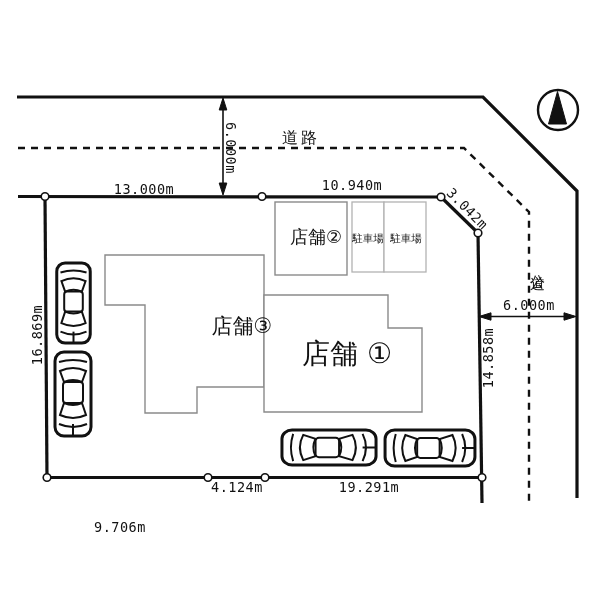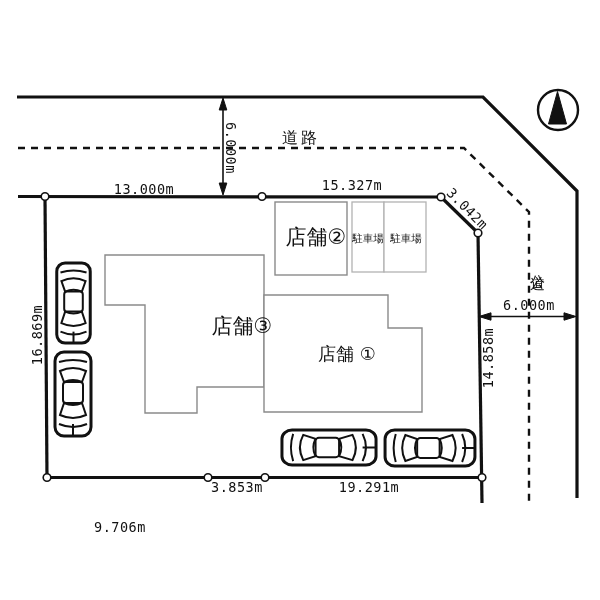--- a/index.html
+++ b/index.html
@@ -101,41 +101,41 @@
       <polygon points="557.5,91.5 548.5,124 566.5,124" fill="#111" stroke="#111" stroke-width="1"></polygon>
     </g>
   </svg>
 
   <div class="lbl jp" style="left:301px;top:138px;font-size:16px;letter-spacing:3px;">道路</div>
 
   <div class="lbl dim rot90" style="left:230px;top:148px;">6.000m</div>
 
   <div class="lbl dim" style="left:144px;top:190px;">13.000m</div>
 
-  <div class="lbl dim" style="left:352px;top:186px;">15.327m</div>
+  <div class="lbl dim" style="left:352px;top:186px;">10.940m</div>
 
   <div class="lbl dim rot45" style="left:467px;top:209px;">3.042m</div>
 
   <div class="lbl jp vert" style="left:537px;top:264px;font-size:15px;">公道</div>
 
   <div class="lbl dim" style="left:529px;top:306px;">6.000m</div>
 
   <div class="lbl dim rotm90" style="left:489px;top:358px;">14.858m</div>
 
   <div class="lbl dim rotm90" style="left:38px;top:335px;">16.869m</div>
 
   <div class="lbl dim" style="left:120px;top:488px;margin-top:40px;">9.706m</div>
 
-  <div class="lbl dim" style="left:237px;top:488px;">3.853m</div>
+  <div class="lbl dim" style="left:237px;top:488px;">4.124m</div>
 
   <div class="lbl dim" style="left:369px;top:488px;">19.291m</div>
 
-  <div class="lbl jp" style="left:316px;top:237px;font-size:21px;">店舗②</div>
+  <div class="lbl jp" style="left:316px;top:237px;font-size:18px;">店舗②</div>
 
   <div class="lbl jp" style="left:368px;top:238px;font-size:10.5px;">駐車場</div>
 
   <div class="lbl jp" style="left:406px;top:238px;font-size:10.5px;">駐車場</div>
 
   <div class="lbl jp" style="left:222px;top:326px;font-size:21px;margin-left:20px;">店舗③</div>
 
-  <div class="lbl jp" style="left:347px;top:354px;font-size:18px;">店舗 ①</div>
+  <div class="lbl jp" style="left:347px;top:354px;font-size:28px;">店舗 ①</div>
 
 </div>
 
 </body></html>

